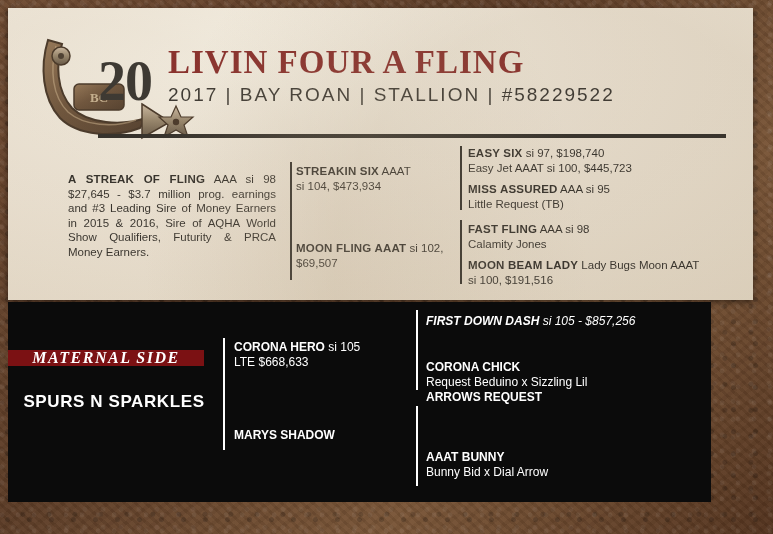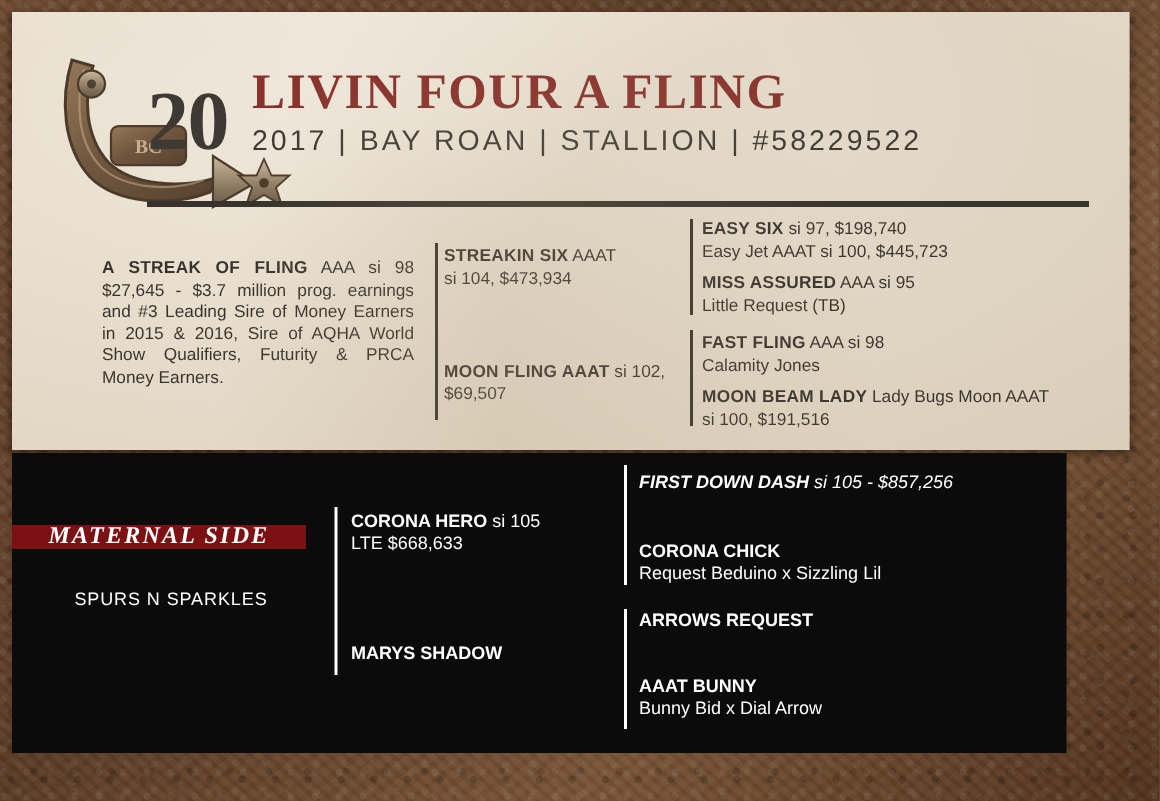--- a/index.html
+++ b/index.html
@@ -188,33 +188,33 @@
     font-size: 16px;
     letter-spacing: 1.5px;
     color: #fff;
   }
   .dam-name {
     position: absolute;
     left: 0;
     top: 90px;
     width: 212px;
     text-align: center;
-    font-size: 12px;
-    font-weight: normal;
+    font-size: 17px;
+    font-weight: bold;
     letter-spacing: .6px;
   }
 
   .mat-col2 { position: absolute; left: 226px; width: 175px; font-size: 12px; }
   .mat-col2 .m1 { position: absolute; top: 38px; line-height: 15px; }
   .mat-col2 .m2 { position: absolute; top: 126px; line-height: 15px; }
 
   .mat-col3 { position: absolute; left: 418px; width: 275px; font-size: 12px; }
   .mat-col3 .g1 { position: absolute; top: 12px;  line-height: 15px; font-style: italic; }
   .mat-col3 .g2 { position: absolute; top: 58px;  line-height: 15px; }
-  .mat-col3 .g3 { position: absolute; top: 104px; line-height: 15px; }
+  .mat-col3 .g3 { position: absolute; top: 88px; line-height: 15px; }
   .mat-col3 .g4 { position: absolute; top: 148px; line-height: 15px; }
 
   .wline {
     position: absolute;
     width: 2px;
     background: #fff;
   }
   .wline.w1 { left: 215px; top: 36px;  height: 112px; }
   .wline.w2 { left: 408px; top: 8px;   height: 80px; }
   .wline.w3 { left: 408px; top: 104px; height: 80px; }

